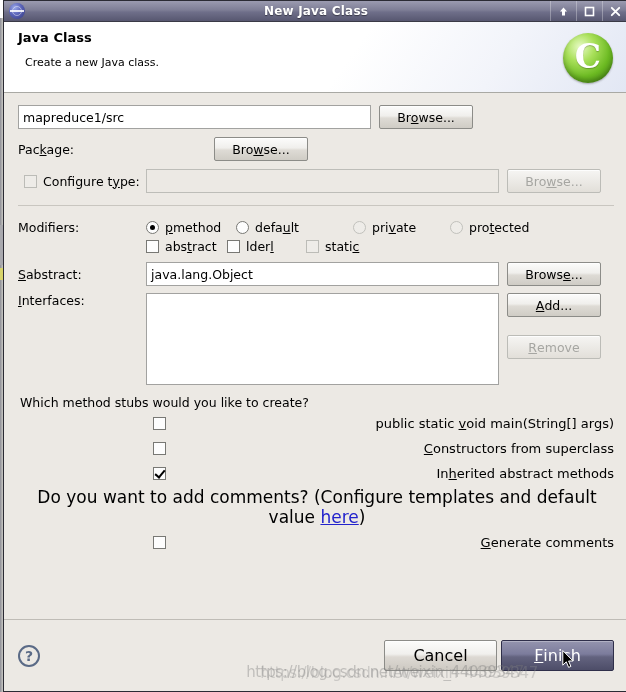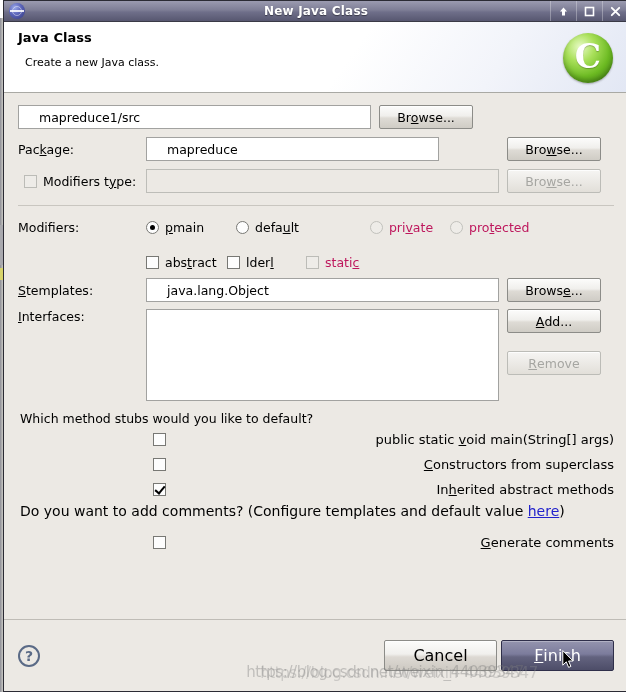--- a/index.html
+++ b/index.html
@@ -176,21 +176,21 @@
     flex: 0 0 128px;
     font-size: 12.5px;
     color: #000;
   }
 
   .txt {
     height: 24px;
     box-sizing: border-box;
     border: 1px solid #a2a2a0;
     background: #ffffff;
-    padding: 0 20px;
+    padding: 0 4px;
     font-family: "DejaVu Sans", "Liberation Sans", sans-serif;
     font-size: 12.5px;
     color: #000;
     display: flex;
     align-items: center;
     position: relative;
   }
   .txt.disabled { background: #ece9e4; border-color: #bdbdb8; }
   .txt .caret {
     display: inline-block;
@@ -264,42 +264,42 @@
     border-radius: 50%;
     background: #000;
   }
   .opt {
     display: flex;
     align-items: center;
     font-size: 12.5px;
     color: #000;
     cursor: default;
   }
-  .opt.dim { color: #be185d; justify-content: center; }
-
-  #modrow1 { display: flex; align-items: center; margin-bottom: 20px; }
+  .opt.dim { color: #000000; }
+
+  #modrow1 { display: flex; align-items: center; margin-bottom: 4px; }
   #modrow1 .opt { margin-right: 0; }
   #modrow2 { display: flex; align-items: center; margin-bottom: 8px; }
 
   #iface-box {
     height: 92px;
     border: 1px solid #a2a2a0;
     background: #ffffff;
     box-sizing: border-box;
   }
   .side-btns {
     margin-left: 8px;
     display: flex;
     flex-direction: column;
     gap: 18px;
   }
 
   #stubs-question { margin: 6px 0 6px 2px; font-size: 12.5px; }
   .stub-row { display: flex; align-items: center; margin: 0 0 10px 135px; font-size: 13px; justify-content: space-between; }
-  #comments-question { margin: 4px 0 16px 2px; font-size: 14px; }
+  #comments-question { margin: 4px 0 8px 2px; font-size: 17px; text-align: center; }
   #comments-question a {
     color: #2222cc;
     text-decoration: underline;
   }
 
   
   #footer {
     flex: 0 0 72px;
     border-top: 1px solid #bfbcb6;
     background: #ece9e4;
@@ -430,35 +430,32 @@
       </div>
       <div class="btn" style="margin-left:8px">
           <span>Br</span>
           <u>o</u>
           <span>wse...</span>
         </div>
     </div>
 
     <div class="row">
       <div class="lbl"><span>Pac</span><u>k</u><span>age:</span></div>
-      <div class="txt" style="width:293px">
-        <span>mapreduce</span>
-      </div>
       <div class="btn" style="margin-left:68px">
           <span>Bro</span>
           <u>w</u>
           <span>se...</span>
         </div>
     </div>
 
     <div class="row" style="margin-bottom:12px">
       <div class="lbl" style="display:flex;align-items:center">
         <span class="cb dim" style="margin-left:6px"></span>
         <span class="opt">
-            <span>Modifiers t</span>
+            <span>Configure t</span>
             <u>y</u>
             <span>pe:</span>
           </span>
       </div>
       <div class="txt disabled" style="width:353px">
         <span></span>
       </div>
       <div class="btn disabled" style="margin-left:8px">
           <span>Bro</span>
           <u>w</u>
@@ -466,21 +463,21 @@
         </div>
     </div>
 
     <hr style="border:0;border-top:1px solid #c9c6c0;margin:0 0 14px 0">
 
 
     <div id="modrow1">
       <div class="lbl">Modifiers:</div>
       <div class="opt" style="width:90px">
         <span class="rb checked"></span>
-        <span><span></span><u>p</u><span>main</span></span>
+        <span><span></span><u>p</u><span>method</span></span>
       </div>
       <div class="opt" style="width:117px">
         <span class="rb"></span>
         <span><span>defa</span><u>u</u><span>lt</span></span>
       </div>
       <div class="opt dim" style="width:97px">
         <span class="rb dim"></span>
         <span><span>pri</span><u>v</u><span>ate</span></span>
       </div>
       <div class="opt dim">
@@ -499,21 +496,21 @@
         <span class="cb"></span>
         <span><span>lder</span><u>l</u><span></span></span>
       </div>
       <div class="opt dim">
         <span class="cb dim"></span>
         <span><span>stati</span><u>c</u><span></span></span>
       </div>
     </div>
 
     <div class="row" style="margin-bottom:7px">
-      <div class="lbl"><span></span><u>S</u><span>templates:</span></div>
+      <div class="lbl"><span></span><u>S</u><span>abstract:</span></div>
       <div class="txt" style="width:353px">
         <span>java.lang.Object</span>
       </div>
       <div class="btn" style="margin-left:8px">
           <span>Brows</span>
           <u>e</u>
           <span>...</span>
         </div>
     </div>
 
@@ -527,21 +524,21 @@
             <span>dd...</span>
           </div>
         <div class="btn disabled">
             <span></span>
             <u>R</u>
             <span>emove</span>
           </div>
       </div>
     </div>
 
-    <div id="stubs-question">Which method stubs would you like to default?</div>
+    <div id="stubs-question">Which method stubs would you like to create?</div>
 
     <div class="stub-row">
       <span class="cb"></span>
       <span><span>public static </span><u>v</u><span>oid main(String[] args)</span></span>
     </div>
     <div class="stub-row">
       <span class="cb"></span>
       <span><span></span><u>C</u><span>onstructors from superclass</span></span>
     </div>
     <div class="stub-row" style="margin-bottom:6px">

